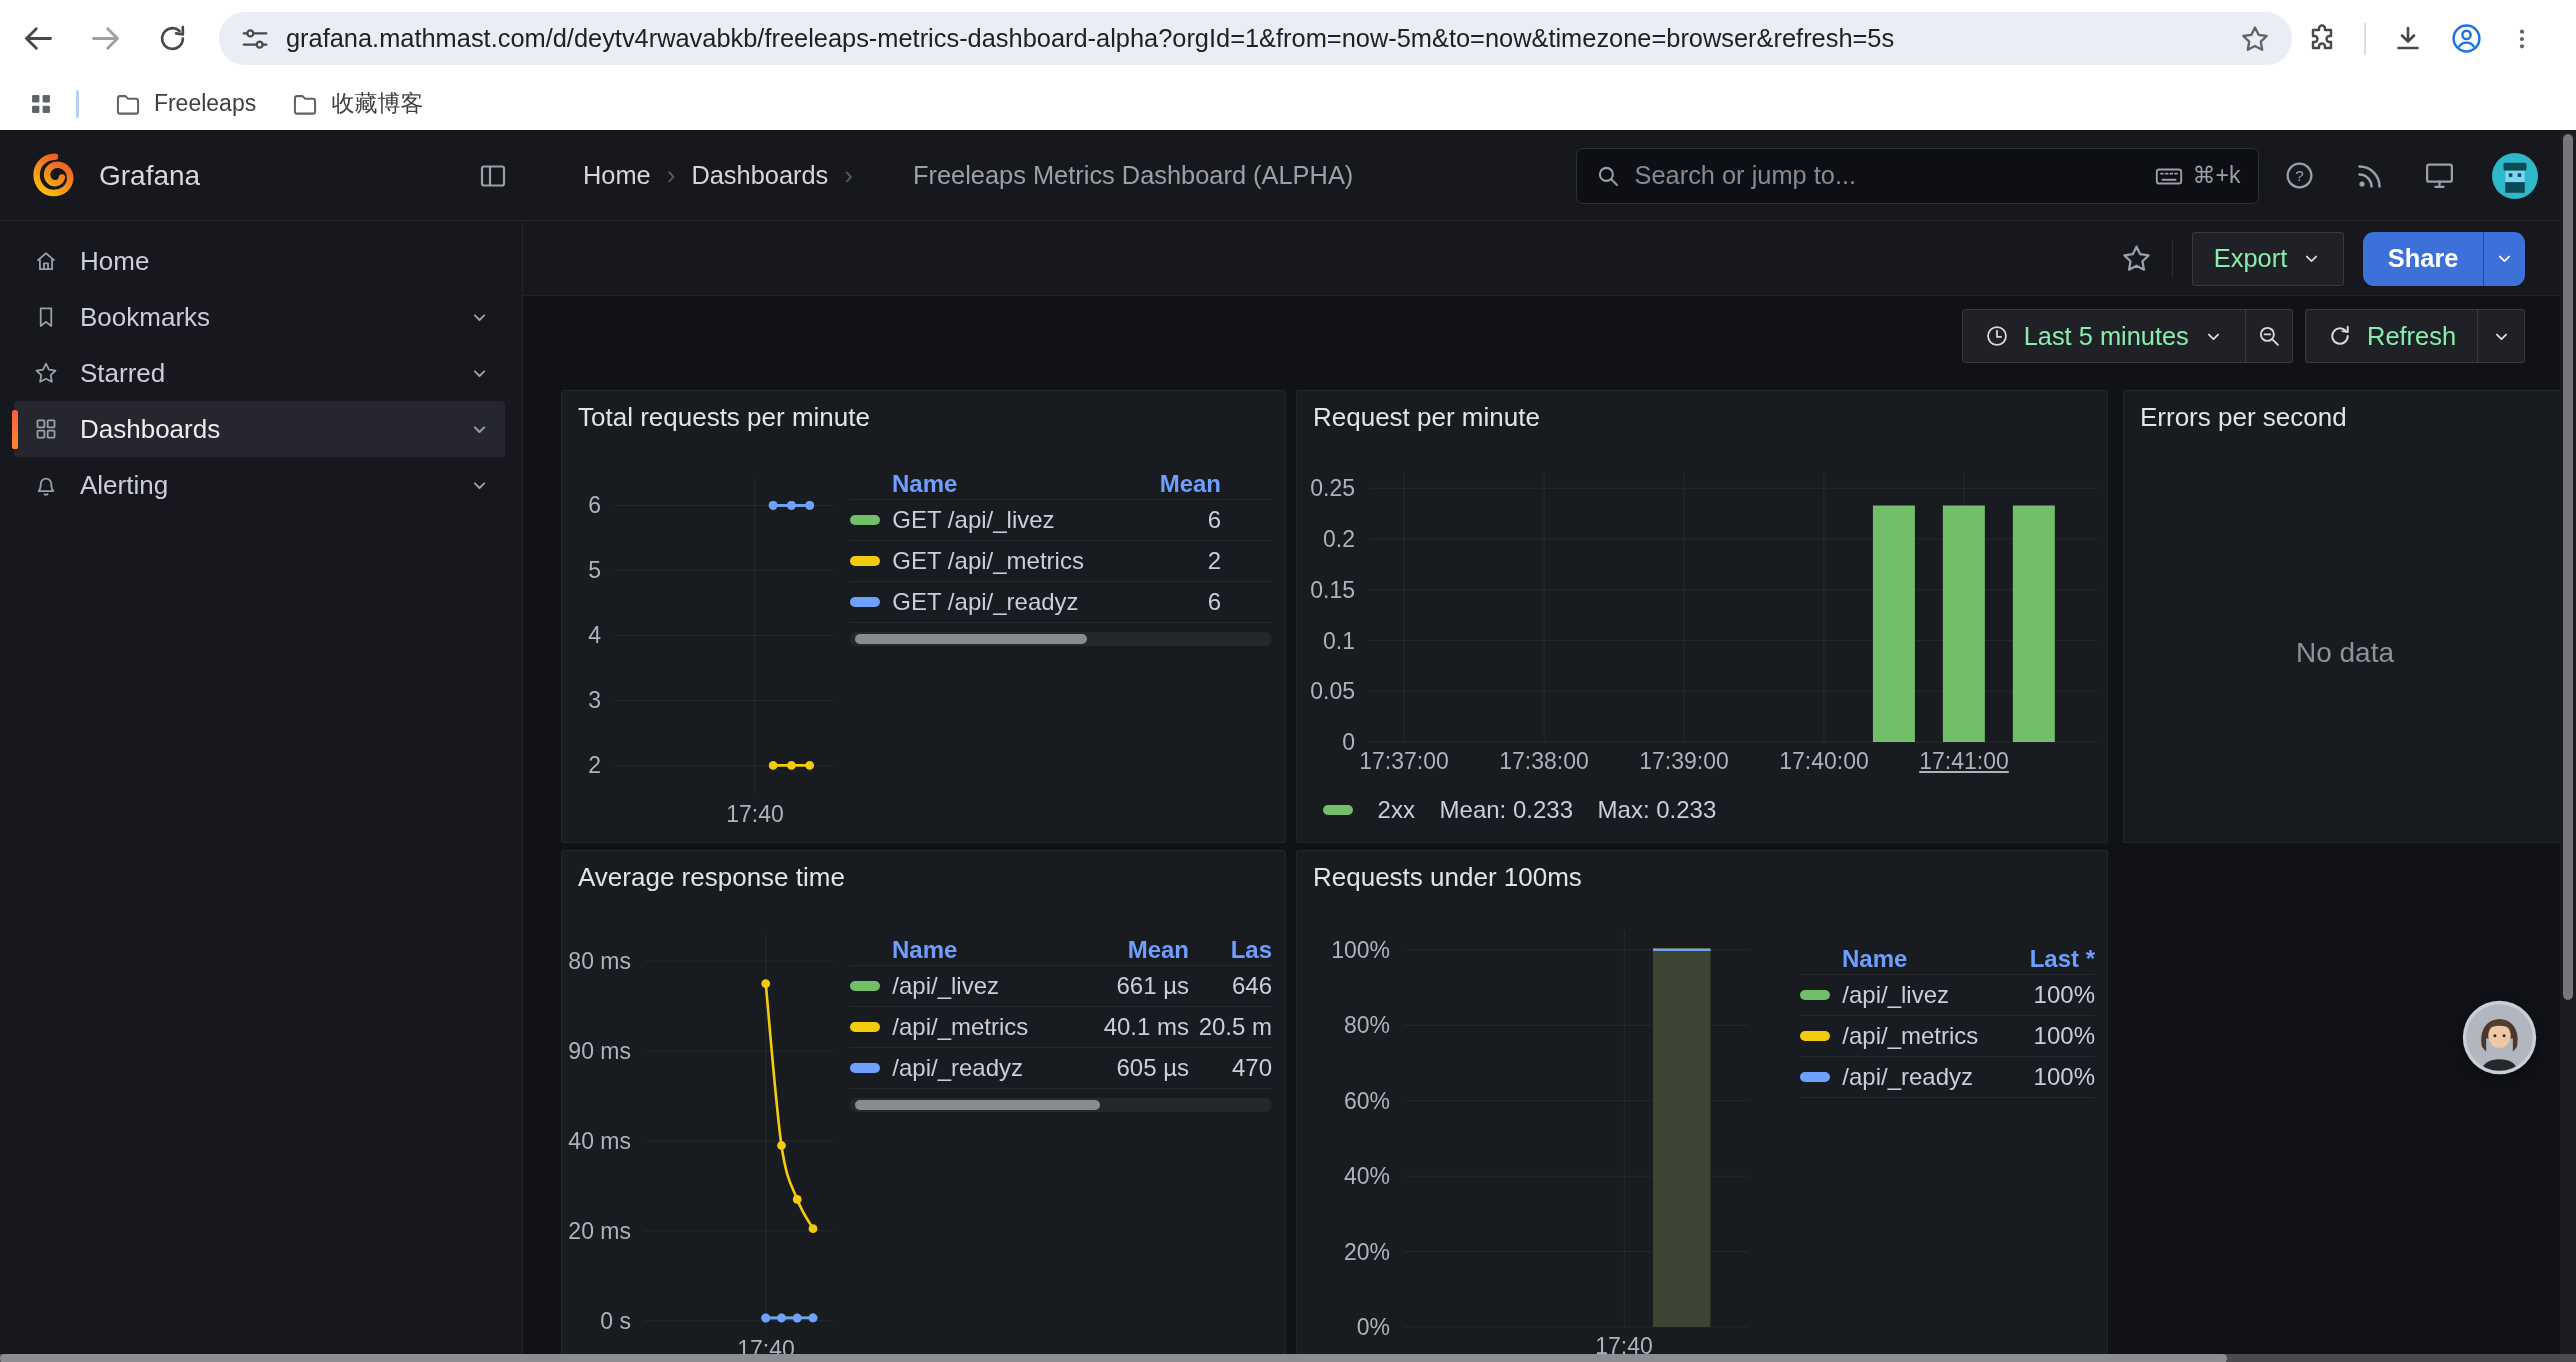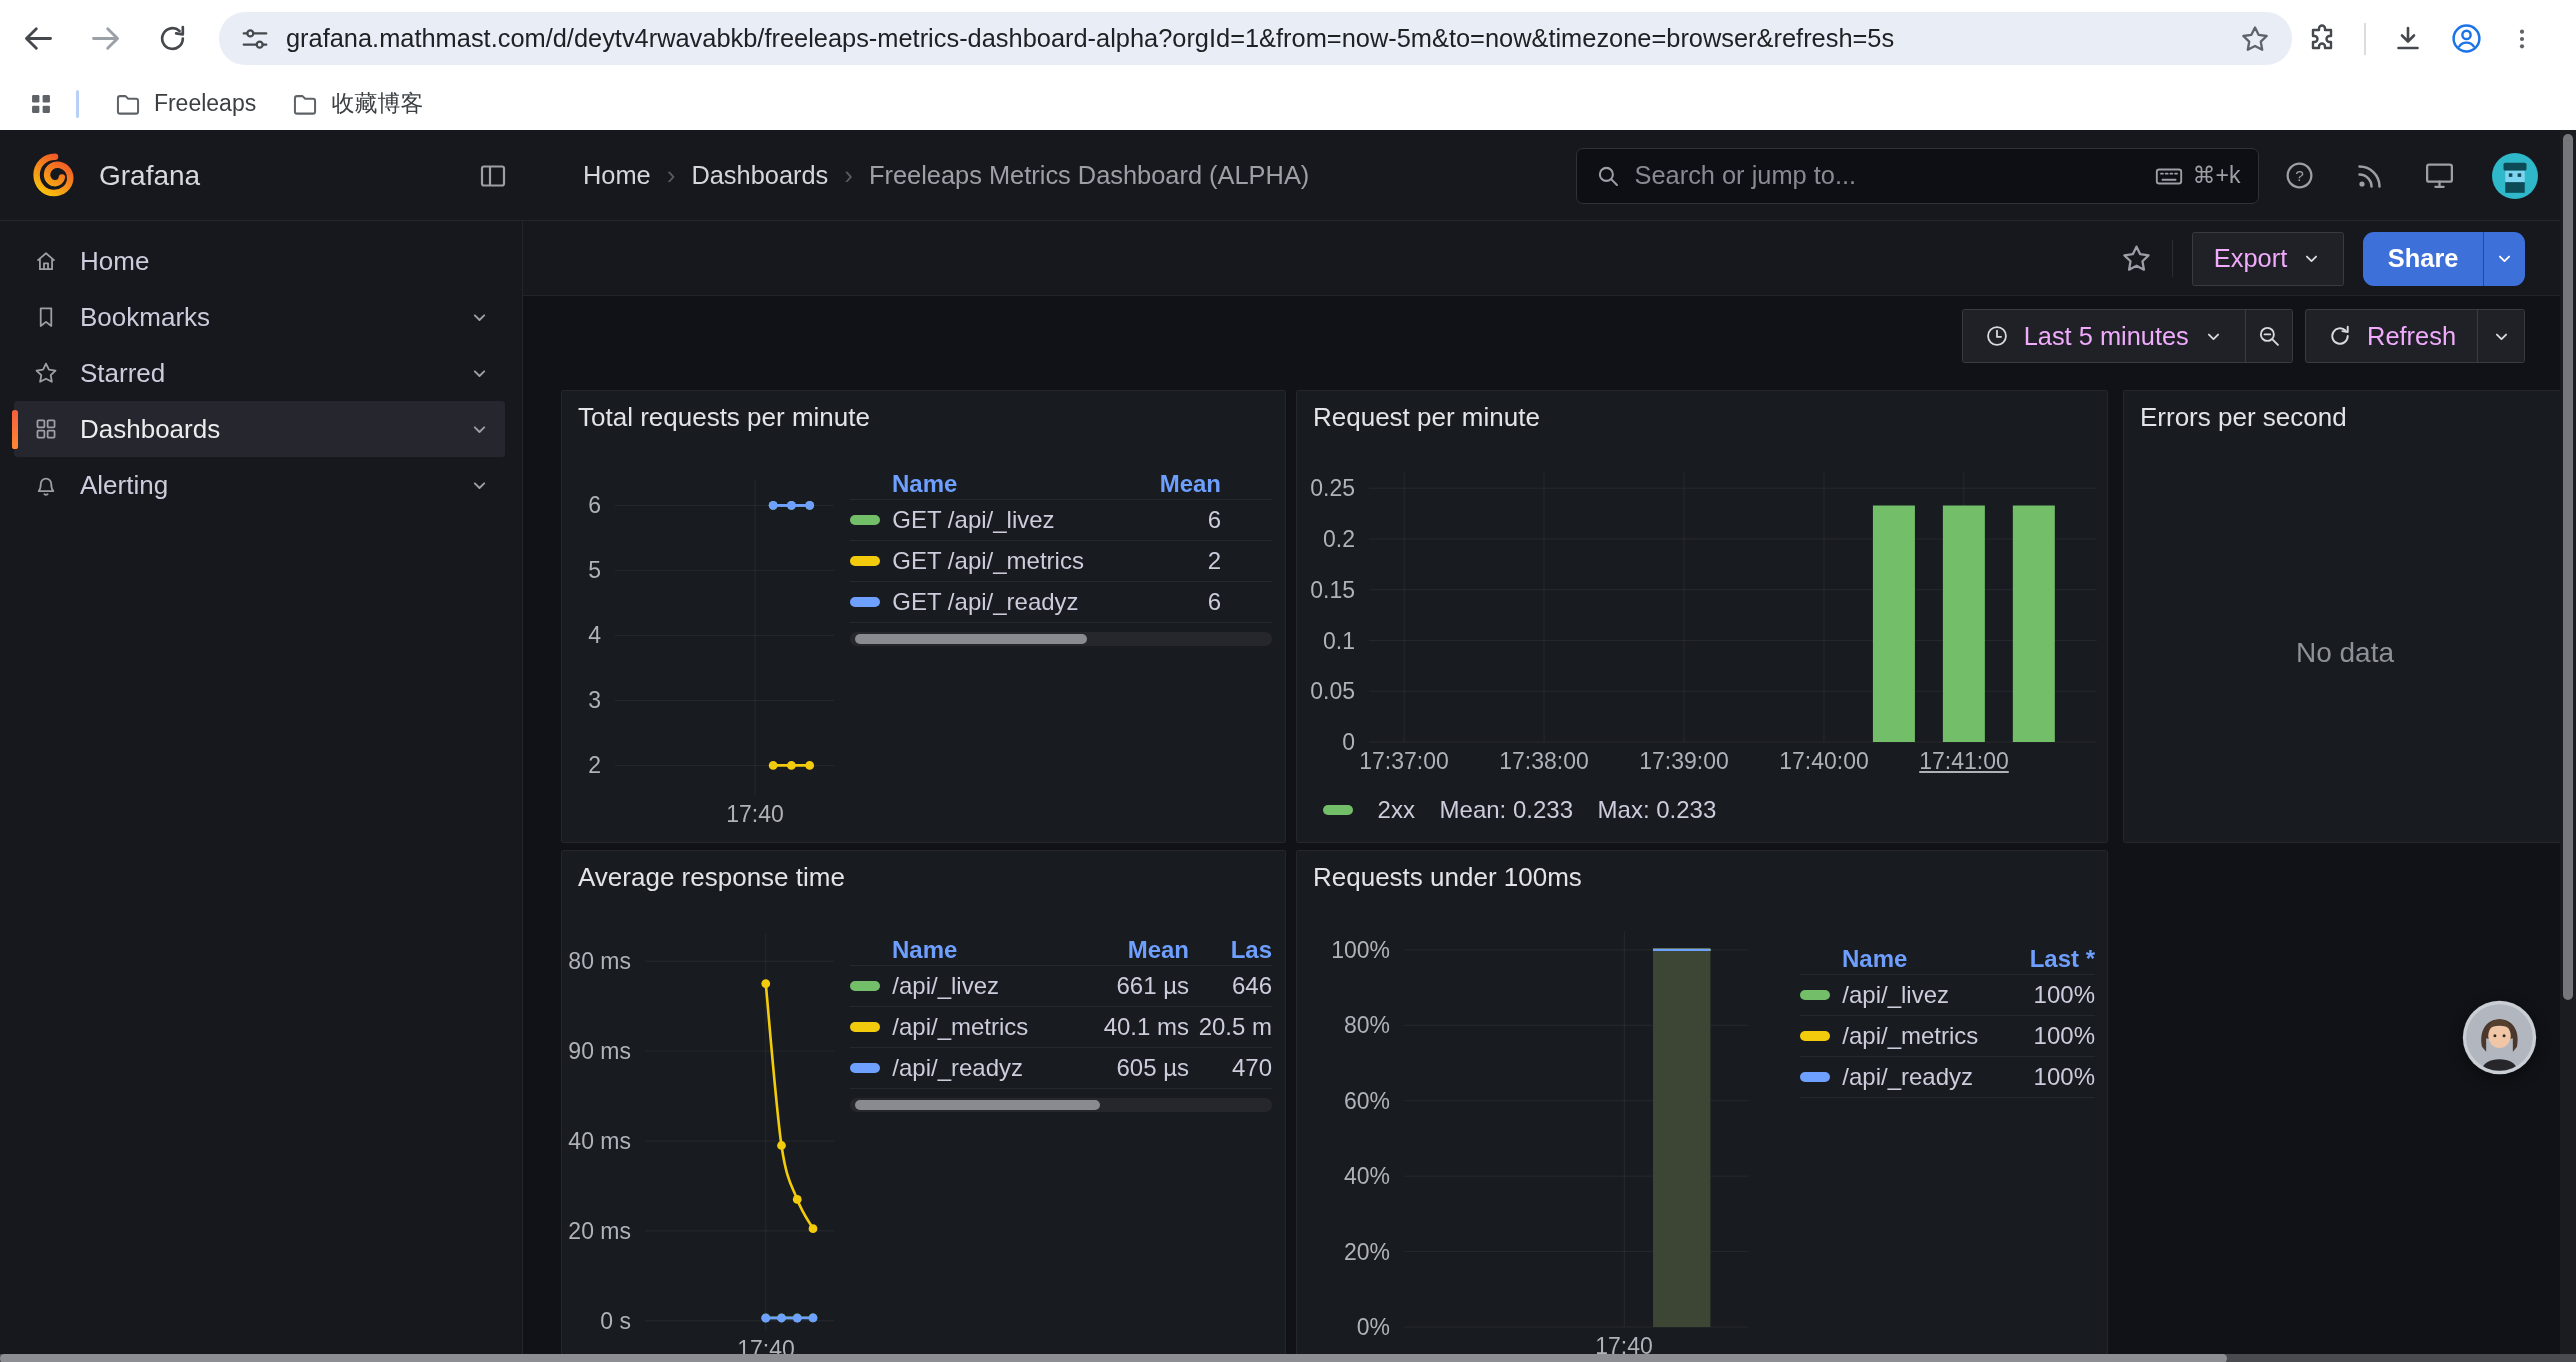--- a/index.html
+++ b/index.html
@@ -26,21 +26,21 @@
 
   
   .topnav { position:absolute; left:0; top:130px; width:2576px; height:91px; background:#17181d;
     border-bottom:0.9px solid #25262c; }
   .brand { position:absolute; left:32px; top:0; height:91px; display:flex; align-items:center; gap:21px; }
   .brand-name { font-size:28px; color:#d8d9de; font-weight:500; }
   .collapse-btn { position:absolute; left:473px; top:26px; width:39px; height:39px; display:flex;
     align-items:center; justify-content:center; cursor:pointer; color:#9d9fa7; }
   .crumbs { position:absolute; left:583px; top:0; height:91px; display:flex; align-items:center; gap:16px; }
   .crumb { font-size:25.4px; color:#d5d6db; cursor:pointer; white-space:nowrap; }
-  .crumb.current { color:#9d9fa7; cursor:default; }
+  .crumb.current { color:#9d9fa7; cursor:default;margin-left:44px; }
   .crumb-sep { font-size:26px; color:#585a62; }
   .searchbox { position:absolute; left:1576px; top:17.5px; width:683px; height:56px; background:#0e0f14;
     border:0.9px solid #2f3138; border-radius:7px; display:flex; align-items:center; padding:0 17.5px; gap:14px; cursor:text; }
   .search-ph { font-size:25.4px; color:#888a93; flex:1; white-space:nowrap; overflow:hidden; }
   .search-kbd { display:flex; align-items:center; gap:8.8px; color:#9d9fa7; font-size:23px; white-space:nowrap; }
   .nav-icons { position:absolute; left:2282px; top:0; height:91px; display:flex; align-items:center; gap:35px; }
   .nav-ic { width:35px; height:35px; display:flex; align-items:center; justify-content:center; color:#9d9fa7; cursor:pointer; }
 
   
   .sidebar { position:absolute; left:0; top:221px; width:523px; bottom:8.8px; background:#17181d;
@@ -54,21 +54,21 @@
   .side-item.active::before { content:''; position:absolute; left:-1.8px; top:8.8px; bottom:8.8px; width:5.3px;
     border-radius:2.6px; background:linear-gradient(180deg, var(--menu-accent-top), var(--menu-accent-bottom)); }
   .side-chev { margin-left:auto; margin-right:14px; color:#9d9fa7; }
 
   
   .subheader { position:absolute; left:523px; top:221px; right:0; height:75px; background:#17181d;
     border-bottom:0.9px solid #222329; }
   .sub-right { position:absolute; right:51px; top:0; height:75px; display:flex; align-items:center; gap:19px; }
   .v-divider { width:0.9px; height:37px; background:#2c2d33; }
   .btn { display:flex; align-items:center; height:54px; background:#202127; border:0.9px solid #3a3b42;
-    border-radius:2.6px; color:#f0abfc; font-size:25.4px; font-weight:500; cursor:pointer; }
+    border-radius:2.6px; color:#86efac; font-size:25.4px; font-weight:500; cursor:pointer; }
   .btn .pad { display:flex; align-items:center; gap:14px; padding:0 21px; height:100%; }
   .btn .seg { display:flex; align-items:center; justify-content:center; width:47px; height:100%;
     border-left:0.9px solid #3a3b42; }
   .share-btn { display:flex; height:54px; border-radius:11px; overflow:hidden; cursor:pointer; }
   .share-main { display:flex; align-items:center; padding:0 24.6px; background:var(--accent-blue);
     color:#ffffff; font-size:25.4px; font-weight:700; }
   .share-caret { display:flex; align-items:center; justify-content:center; width:42px;
     background:var(--accent-blue); border-left:1.8px solid rgba(0,0,0,0.35); color:#fff; }
   .timebar { position:absolute; right:51px; top:309px; display:flex; gap:12.3px; }
 

